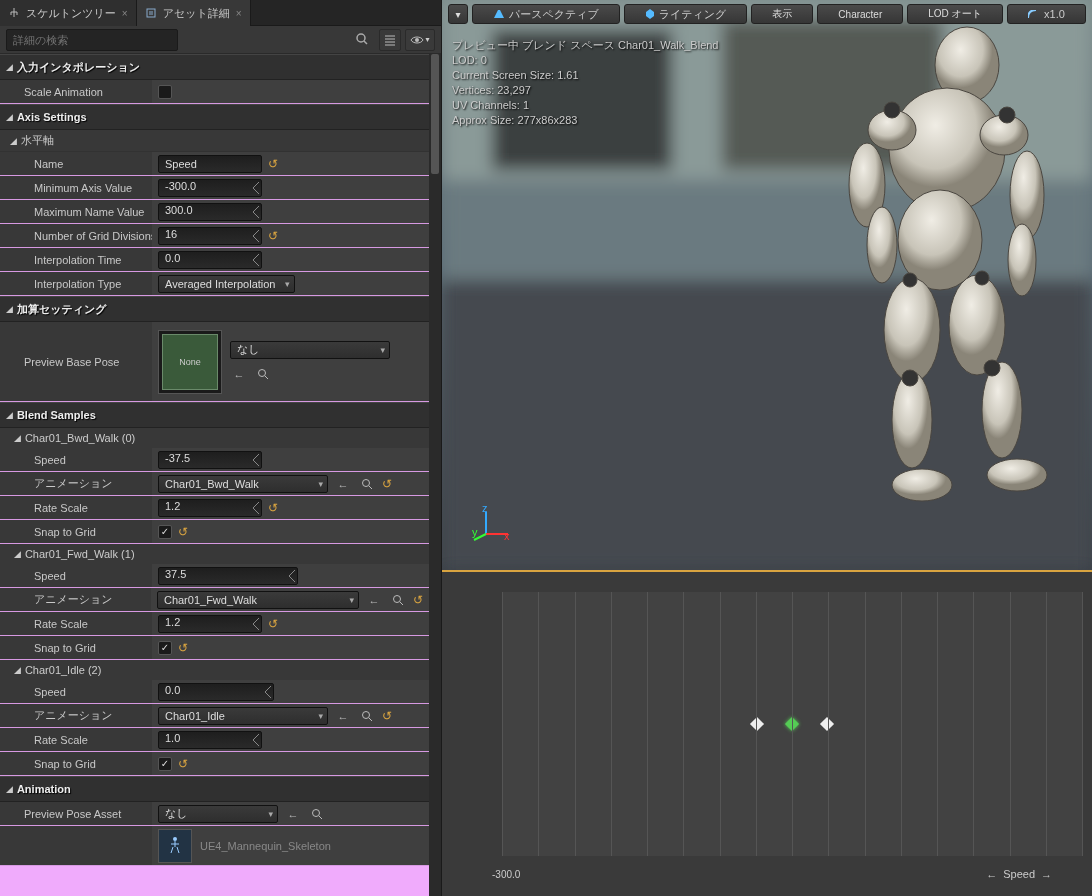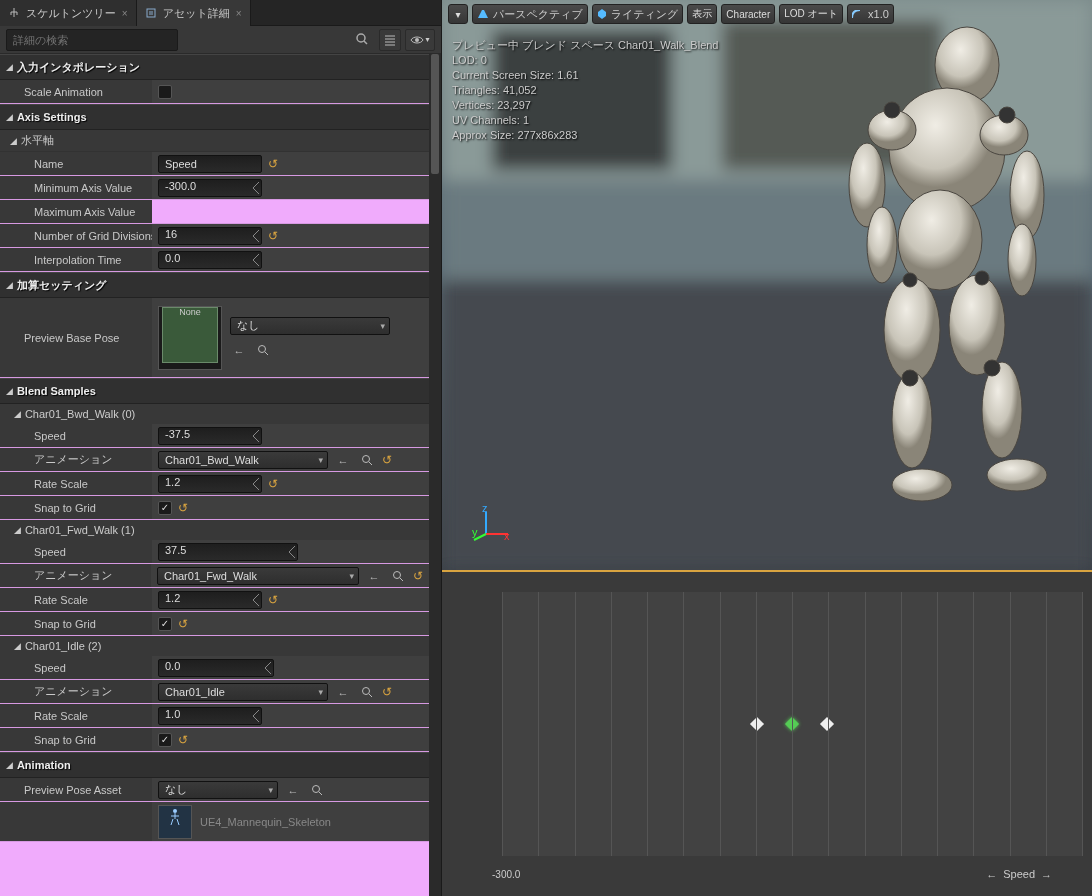--- a/index.html
+++ b/index.html
@@ -30,30 +30,30 @@
 .sub-header{height:22px;display:flex;align-items:center;padding-left:10px;gap:4px;background:#383838;border-bottom:1px solid rgba(0,0,0,.1)}
 .sub-header .tri{font-size:9px}
 .input-num{width:104px;height:18px;background:linear-gradient(#1e1e1e,#2a2a2a);border:1px solid #111;border-radius:2px;padding:0 16px 0 6px;color:#ddd;position:relative}
 .input-num::after{content:"";position:absolute;right:2px;top:2px;width:12px;height:12px;background:linear-gradient(135deg,transparent 45%,#888 46%,#888 54%,transparent 55%),linear-gradient(45deg,transparent 45%,#888 46%,#888 54%,transparent 55%);background-size:6px 6px,6px 6px;background-position:6px 0,6px 6px;background-repeat:no-repeat}
 .input-text{width:104px;height:18px;background:linear-gradient(#1e1e1e,#2a2a2a);border:1px solid #111;border-radius:2px;padding:0 6px;color:#ddd;display:flex;align-items:center}
 .reset-arrow{color:#d9a440;font-size:12px}
 .dropdown{height:18px;background:linear-gradient(#3a3a3a,#2e2e2e);border:1px solid #111;border-radius:2px;padding:0 18px 0 6px;color:#ddd;display:flex;align-items:center;position:relative;min-width:120px}
 .dropdown::after{content:"▾";position:absolute;right:4px;font-size:9px;color:#aaa}
 .checkbox{width:14px;height:14px;background:#1a1a1a;border:1px solid #555;border-radius:2px;display:flex;align-items:center;justify-content:center}
 .checkbox.checked::after{content:"✓";color:#ddd;font-size:10px}
-.thumb{width:64px;height:64px;background:#1a1a1a;border:1px solid #555;display:flex;justify-content:center;color:#aaa;font-size:10px;position:relative}
+.thumb{width:64px;height:64px;background:#1a1a1a;border:1px solid #555;display:flex;align-items:center;justify-content:center;color:#aaa;font-size:10px;position:relative}
 .thumb-inner{width:56px;height:56px;background:#3a5a3a;border:1px solid #6a8a6a}
 .thumb-label{position:absolute;color:#ccc;font-size:9px}
 .asset-row{display:flex;align-items:center;background:#3f3f3f;padding:6px;gap:8px}
 .asset-ctrls{display:flex;flex-direction:column;gap:6px;flex:1}
 .mini-btn{width:18px;height:18px;display:flex;align-items:center;justify-content:center;color:#bbb}
 .sample-header{height:20px;display:flex;align-items:center;padding-left:14px;gap:4px;background:#383838}
 .viewport{flex:1;position:relative;background:linear-gradient(180deg,#7a8a8a 0%,#5a6a75 45%,#3a4048 100%);overflow:hidden}
 .vp-toolbar{position:absolute;top:4px;left:6px;display:flex;gap:4px;z-index:5}
-.vp-btn{height:20px;padding:0 4px;background:linear-gradient(#4a4a4a,#363636);border:1px solid #222;border-radius:3px;display:flex;align-items:center;gap:4px;color:#ddd;font-size:10px}
+.vp-btn{height:20px;padding:0 20px;background:linear-gradient(#4a4a4a,#363636);border:1px solid #222;border-radius:3px;display:flex;align-items:center;gap:4px;color:#ddd;font-size:10px}
 .vp-btn.menu{width:20px;padding:0;justify-content:center}
 .vp-stats{position:absolute;top:38px;left:10px;color:#fff;text-shadow:1px 1px 2px #000;font-size:11px;line-height:15px;z-index:4}
 .gizmo{position:absolute;left:30px;bottom:24px;width:40px;height:40px;z-index:4}
 .blend-area{height:326px;background:#3a3a3a;border-top:2px solid #d9a440;position:relative}
 .blend-grid{position:absolute;inset:20px 10px 40px 60px;background:#424242}
 .grid-line{position:absolute;top:0;bottom:0;width:1px;background:#555}
 .blend-dot{position:absolute;width:10px;height:10px;transform:translate(-50%,-50%) rotate(45deg);top:50%}
 .blend-dot.white{background:#eee}
 .blend-dot.green{background:#5c5;box-shadow:0 0 4px #5c5}
 .axis-label{position:absolute;color:#ccc;font-size:10px}
@@ -140,33 +140,42 @@
             <span class="reset-arrow">↺</span>
           </div>
         </div>
       <div class="prop-row">
           <div class="prop-label sub">Minimum Axis Value</div>
           <div class="prop-value">
             <div class="input-num">-300.0</div>
           </div>
         </div>
       <div class="prop-row">
-          <div class="prop-label sub">Maximum Axis Value</div>
+          <div class="prop-label sub">Maximum Name Value</div>
+          <div class="prop-value">
+            <div class="input-num">300.0</div>
+          </div>
         </div>
       <div class="prop-row">
           <div class="prop-label sub" style="white-space:nowrap;overflow:hidden">Number of Grid Divisions</div>
           <div class="prop-value">
             <div class="input-num">16</div>
             <span class="reset-arrow">↺</span>
           </div>
         </div>
       <div class="prop-row">
           <div class="prop-label sub">Interpolation Time</div>
           <div class="prop-value">
             <div class="input-num">0.0</div>
+          </div>
+        </div>
+      <div class="prop-row">
+          <div class="prop-label sub">Interpolation Type</div>
+          <div class="prop-value">
+            <div class="dropdown">Averaged Interpolation</div>
           </div>
         </div>
 
       <div class="cat-header">
           <span class="tri">◢</span>
           <span class="cat-title">加算セッティング</span>
         </div>
       <div class="prop-row" style="height:80px">
         <div class="prop-label" style="padding-left:24px">Preview Base Pose</div>
         <div class="prop-value asset-row">
@@ -385,21 +394,20 @@
           <svg width="12" height="8" viewBox="0 0 12 8">
             <path d="M0 8C0 3 3 0 8 0" stroke="#8cf" fill="none" stroke-width="2"></path>
           </svg>
           <span>x1.0</span>
         </div>
     </div>
     <div class="vp-stats">
       <div>プレビュー中 ブレンド スペース Char01_Walk_Blend</div>
       <div>LOD: 0</div>
       <div>Current Screen Size: 1.61</div>
-      <div>Triangles: 41,052</div>
       <div>Vertices: 23,297</div>
       <div>UV Channels: 1</div>
       <div>Approx Size: 277x86x283</div>
     </div>
     <div class="gizmo">
       <svg width="40" height="40" viewBox="0 0 40 40">
         <line x1="14" y1="28" x2="14" y2="6" stroke="#3af" stroke-width="2"></line>
           <text x="10" y="6" fill="#3af" font-size="8">z</text>
         <line x1="14" y1="28" x2="36" y2="28" stroke="#f33" stroke-width="2"></line>
           <text x="32" y="34" fill="#f33" font-size="8">x</text>

